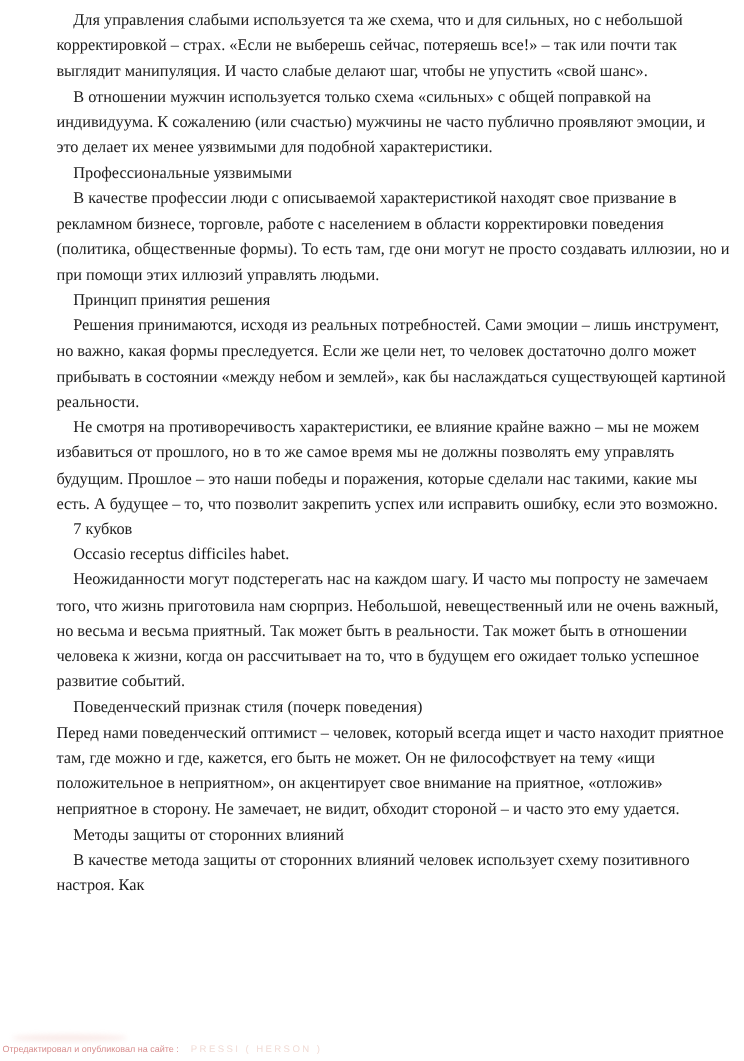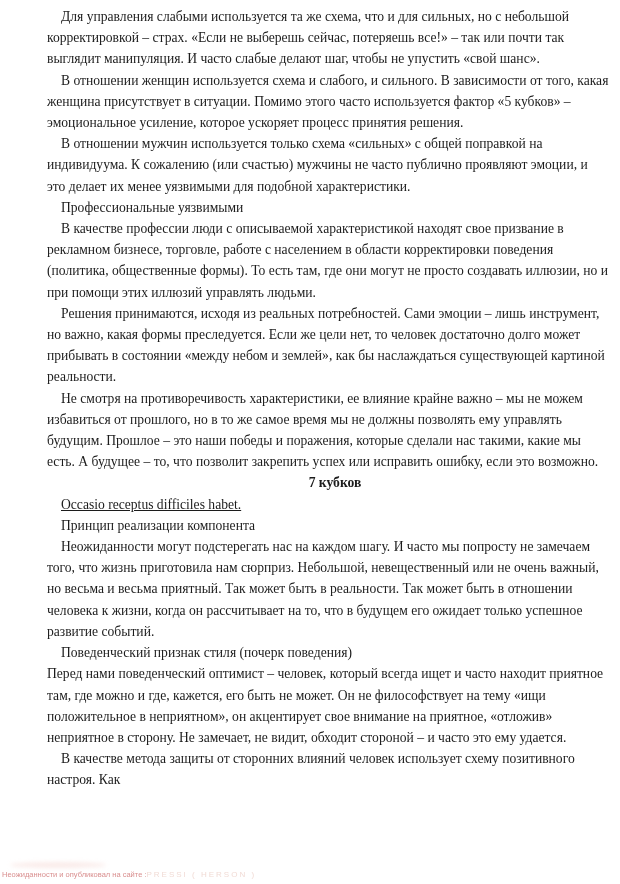--- a/index.html
+++ b/index.html
@@ -27,47 +27,45 @@
   .para {
     text-indent: 14px;
   }
   .heading {
     margin-top: 21px;
     text-indent: 14px;
   }
   .chapter-title {
     margin-top: 33px;
     text-indent: 14px;
-    font-weight: bold;
-    text-align: center;
+    font-weight: normal;
   }
   .epigraph-first {
     margin-top: 21px;
     text-indent: 14px;
-    text-decoration: underline;
   }
   .epigraph {
     text-indent: 14px;
   }
   .para-flush {
     margin-top: 12px;
     text-indent: 0;
   }
   .footer {
     position: absolute;
     left: 2px;
     bottom: 5px;
     font-family: "Liberation Sans", "DejaVu Sans", sans-serif;
     font-size: 7.5px;
     line-height: 9px;
     color: #d98f8f;
     white-space: nowrap;
   }
   .footer .watermark {
-    margin-left: 0;
+    margin-left: 10px;
     color: #f1dbd5;
     font-size: 8px;
     font-weight: normal;
     letter-spacing: 2px;
   }
   .smudge {
     position: absolute;
     left: 10px;
     bottom: 16px;
     width: 96px;
@@ -77,42 +75,42 @@
     filter: blur(2px);
   }
 </style>
 </head>
 <body>
 
 <div class="page">
 
   <p class="para">Для управления слабыми используется та же схема, что и для сильных, но с небольшой корректировкой – страх. «Если не выберешь сейчас, потеряешь все!» – так или почти так выглядит манипуляция. И часто слабые делают шаг, чтобы не упустить «свой шанс».</p>
 
-  <p class="para">В отношении женщин используется схема и слабого, и сильного. В зависимости от того, какая женщина присутствует в ситуации. Помимо этого часто используется фактор «5 кубков» – эмоциональное усиление, которое ускоряет процесс принятия решения.</p>
 
   <p class="para">В отношении мужчин используется только схема «сильных» с общей поправкой на индивидуума. К сожалению (или счастью) мужчины не часто публично проявляют эмоции, и это делает их менее уязвимыми для подобной характеристики.</p>
 
   <p class="heading">Профессиональные уязвимыми</p>
   <p class="para">В качестве профессии люди с описываемой характеристикой находят свое призвание в рекламном бизнесе, торговле, работе с населением в области корректировки поведения (политика, общественные формы). То есть там, где они могут не просто создавать иллюзии, но и при помощи этих иллюзий управлять людьми.</p>
 
+  <p class="heading">Принцип принятия решения</p>
   <p class="para">Решения принимаются, исходя из реальных потребностей. Сами эмоции – лишь инструмент, но важно, какая формы преследуется. Если же цели нет, то человек достаточно долго может прибывать в состоянии «между небом и землей», как бы наслаждаться существующей картиной реальности.</p>
 
   <p class="para">Не смотря на противоречивость характеристики, ее влияние крайне важно – мы не можем избавиться от прошлого, но в то же самое время мы не должны позволять ему управлять будущим. Прошлое – это наши победы и поражения, которые сделали нас такими, какие мы есть. А будущее – то, что позволит закрепить успех или исправить ошибку, если это возможно.</p>
 
   <p class="chapter-title">7 кубков</p>
 
   <p class="epigraph-first">Occasio receptus difficiles habet.</p>
 
-  <p class="heading">Принцип реализации компонента</p>
   <p class="para">Неожиданности могут подстерегать нас на каждом шагу. И часто мы попросту не замечаем того, что жизнь приготовила нам сюрприз. Небольшой, невещественный или не очень важный, но весьма и весьма приятный. Так может быть в реальности. Так может быть в отношении человека к жизни, когда он рассчитывает на то, что в будущем его ожидает только успешное развитие событий.</p>
 
   <p class="heading">Поведенческий признак стиля (почерк поведения)</p>
   <p class="para para-flush">Перед нами поведенческий оптимист – человек, который всегда ищет и часто находит приятное там, где можно и где, кажется, его быть не может. Он не философствует на тему «ищи положительное в неприятном», он акцентирует свое внимание на приятное, «отложив» неприятное в сторону. Не замечает, не видит, обходит стороной – и часто это ему удается.</p>
 
+  <p class="heading">Методы защиты от сторонних влияний</p>
   <p class="para">В качестве метода защиты от сторонних влияний человек использует схему позитивного настроя. Как</p>
 
   <div class="smudge"></div>
 
   <div class="footer">
-    <span>Неожиданности и опубликовал на сайте :</span><span class="watermark">PRESSI ( HERSON )</span>
+    <span>Отредактировал и опубликовал на сайте :</span><span class="watermark">PRESSI ( HERSON )</span>
   </div>
 
 </div>
 
 </body></html>

